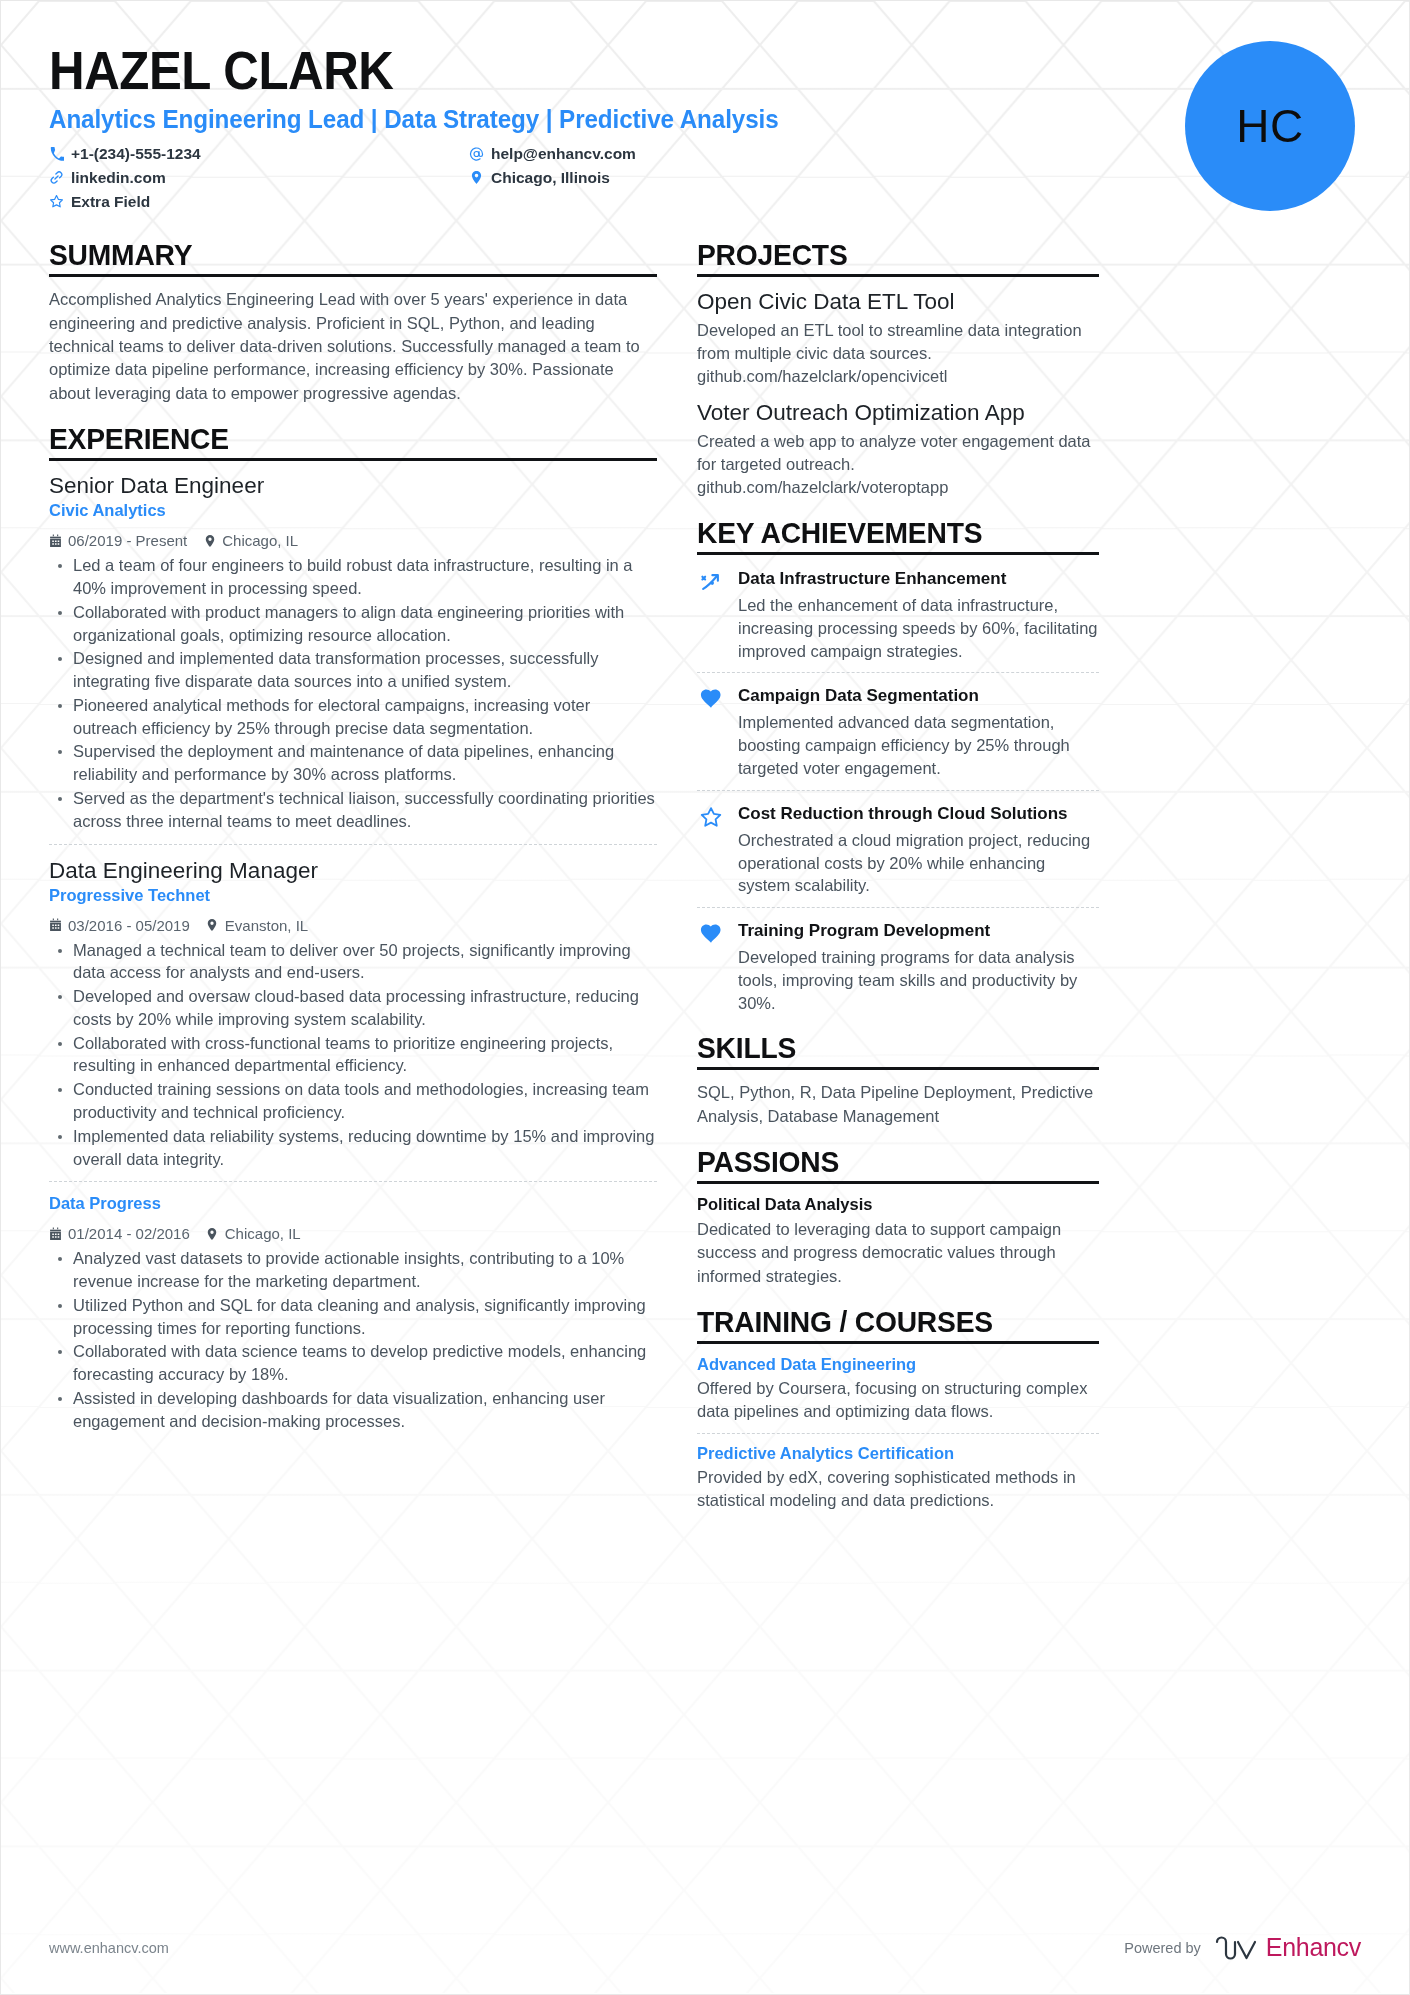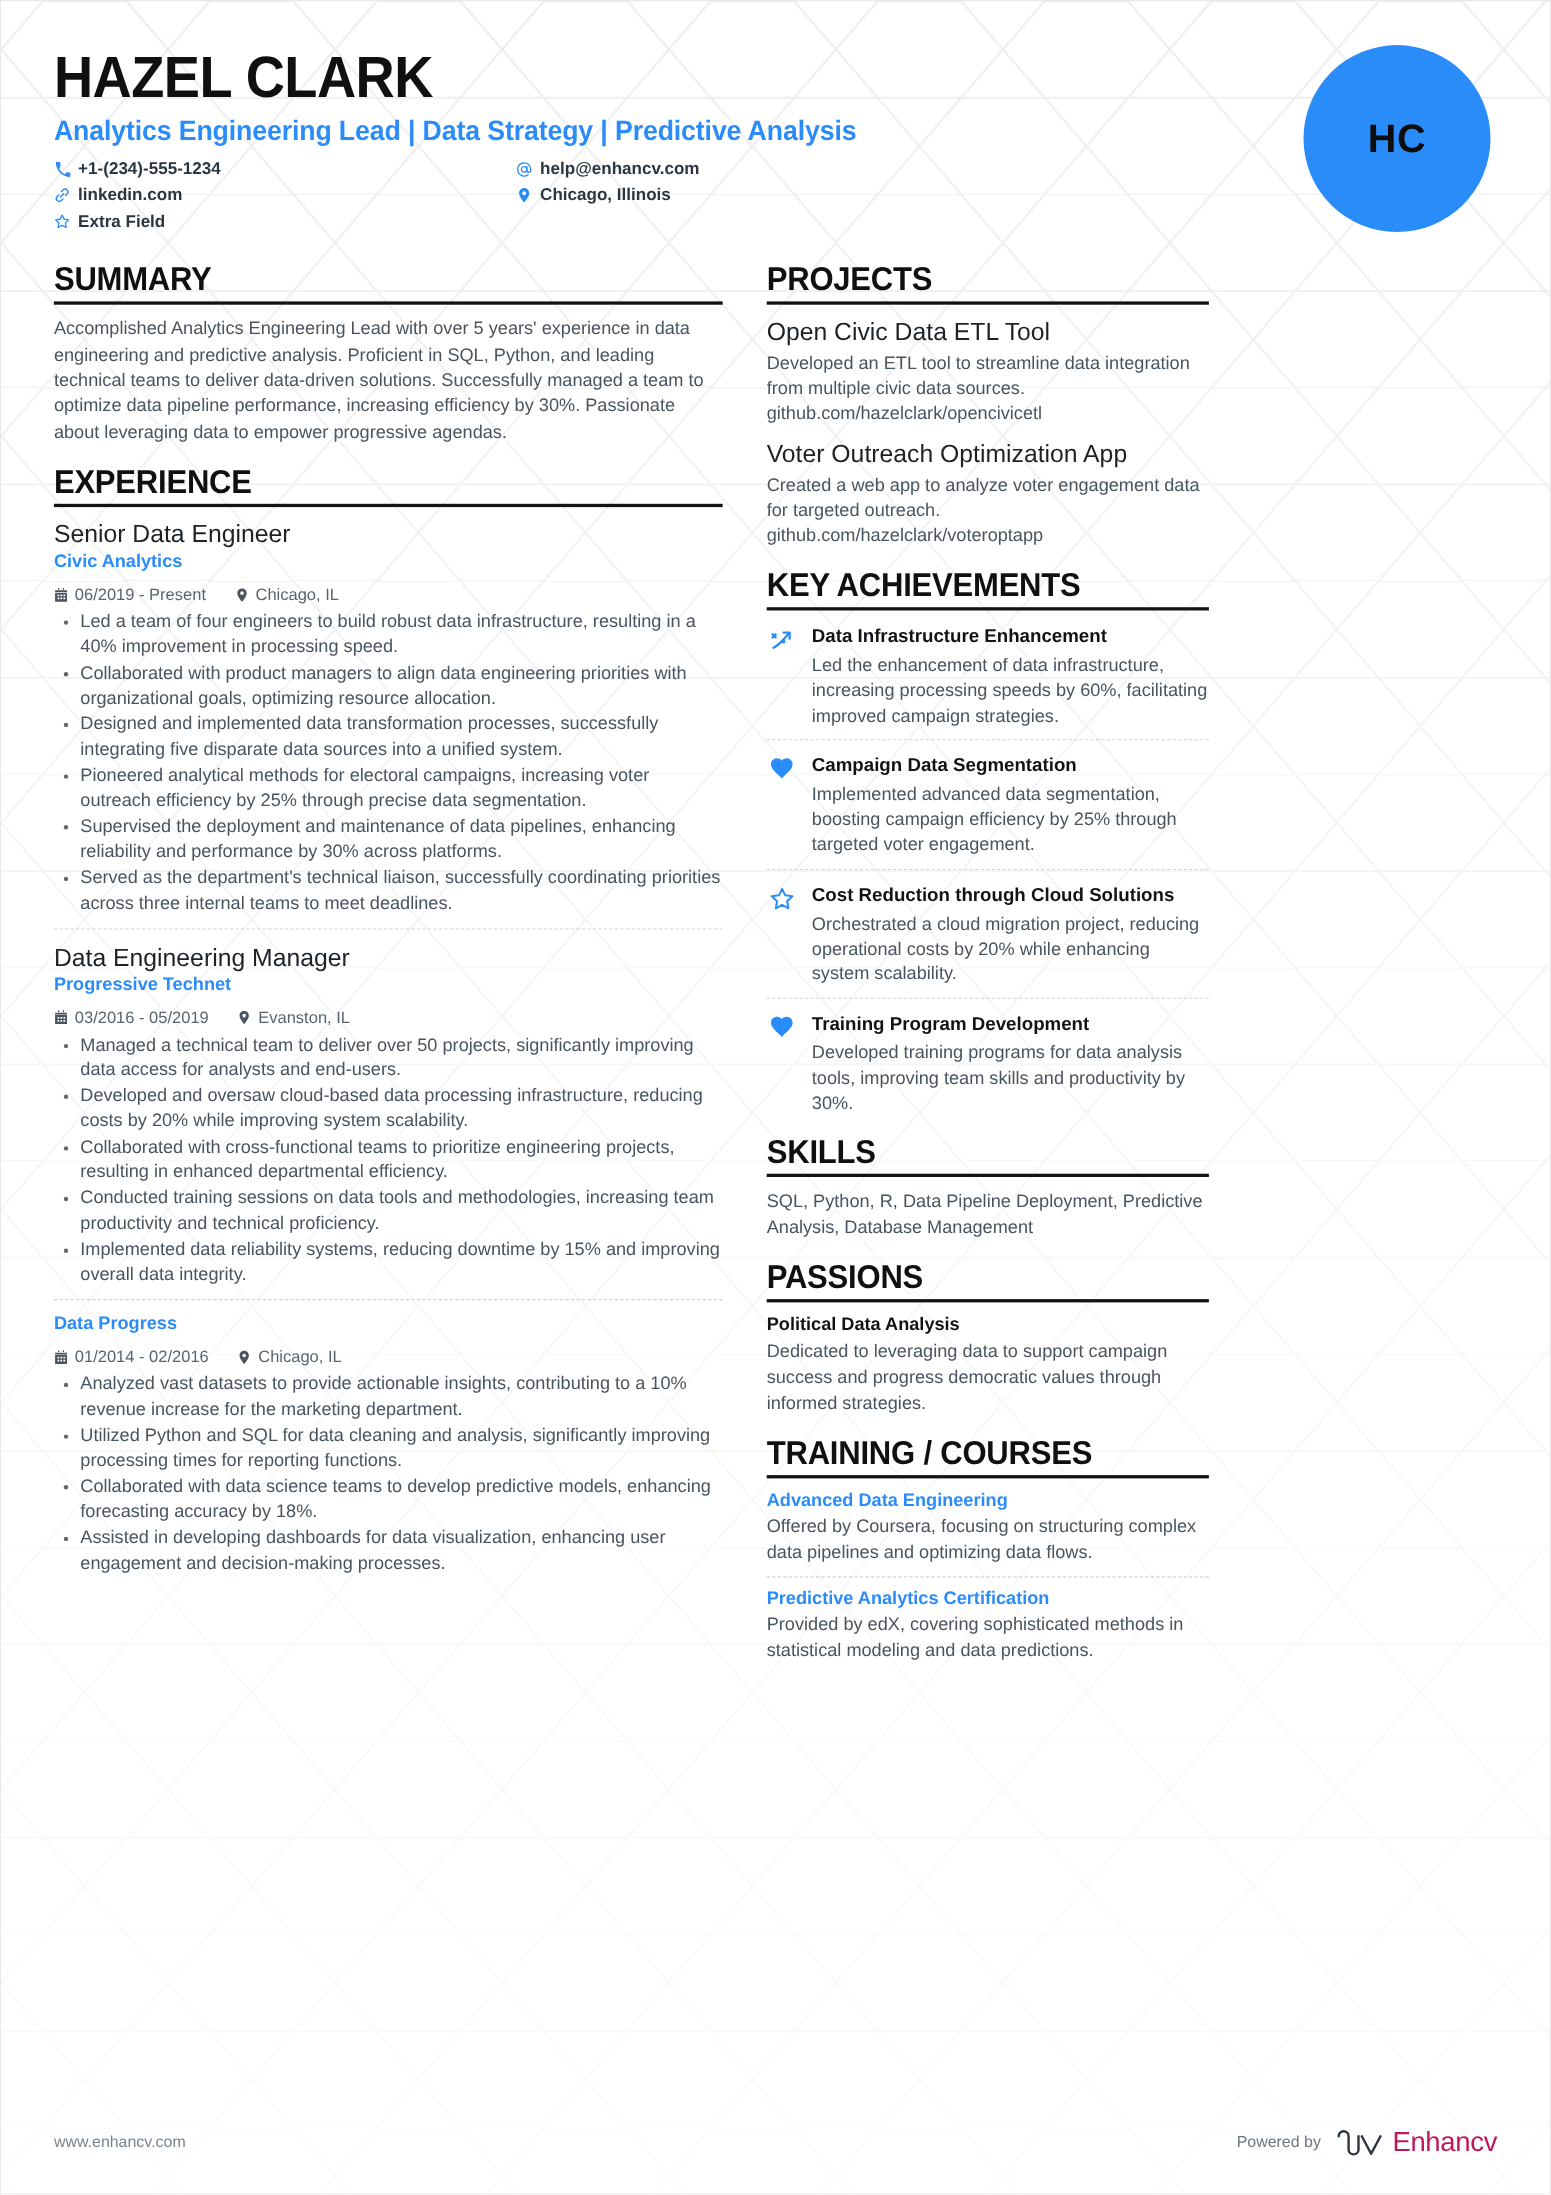--- a/index.html
+++ b/index.html
@@ -103,23 +103,23 @@
     border-radius: 50%;
     background: #2a8cf8;
     display: flex;
     align-items: center;
     justify-content: center;
     flex: 0 0 170px;
     margin-right: 6px;
     margin-top: 2px;
   }
   .avatar-initials {
-    font-size: 36px;
+    font-size: 46px;
     color: #0d0d0d;
-    font-weight: bold;
+    font-weight: normal;
     letter-spacing: 0.5px;
   }
 
   
   .columns {
     display: flex;
     gap: 40px;
     align-items: flex-start;
   }
   .col-left  { width: 608px; flex: 0 0 608px; }
@@ -161,21 +161,21 @@
   }
   .exp-company {
     font-size: 16.5px;
     font-weight: bold;
     color: #2a8cf8;
     margin-bottom: 4px;
   }
   .exp-meta {
     display: flex;
     align-items: center;
-    gap: 26px;
+    gap: 16px;
     font-size: 15px;
     color: #5a646e;
     margin-bottom: 5px;
     margin-top: 12px;
   }
   .meta-chip { display: flex; align-items: center; gap: 6px; }
   .meta-chip .m-icon {
     width: 13px; height: 14px;
     display: inline-flex; align-items: center; justify-content: center;
     color: #4a545e;

